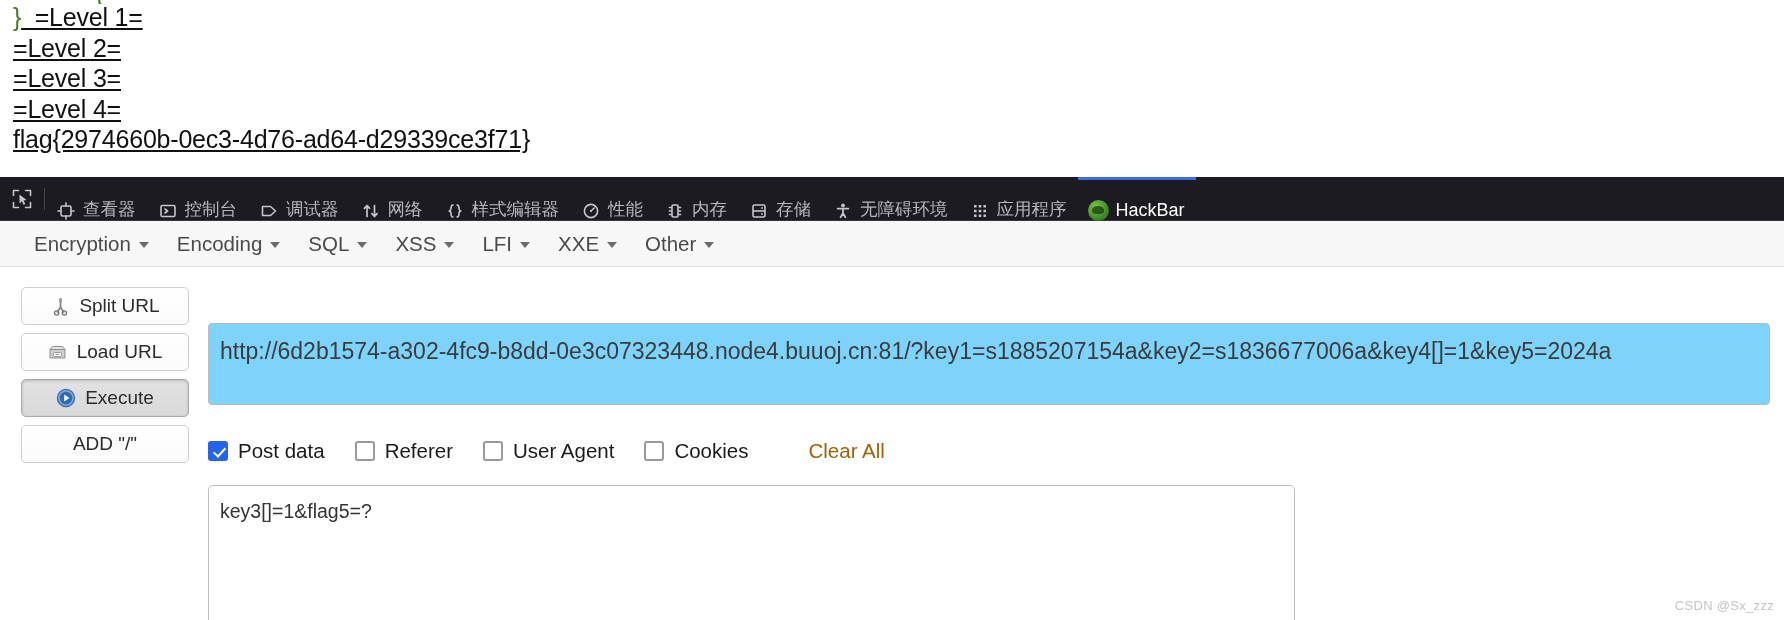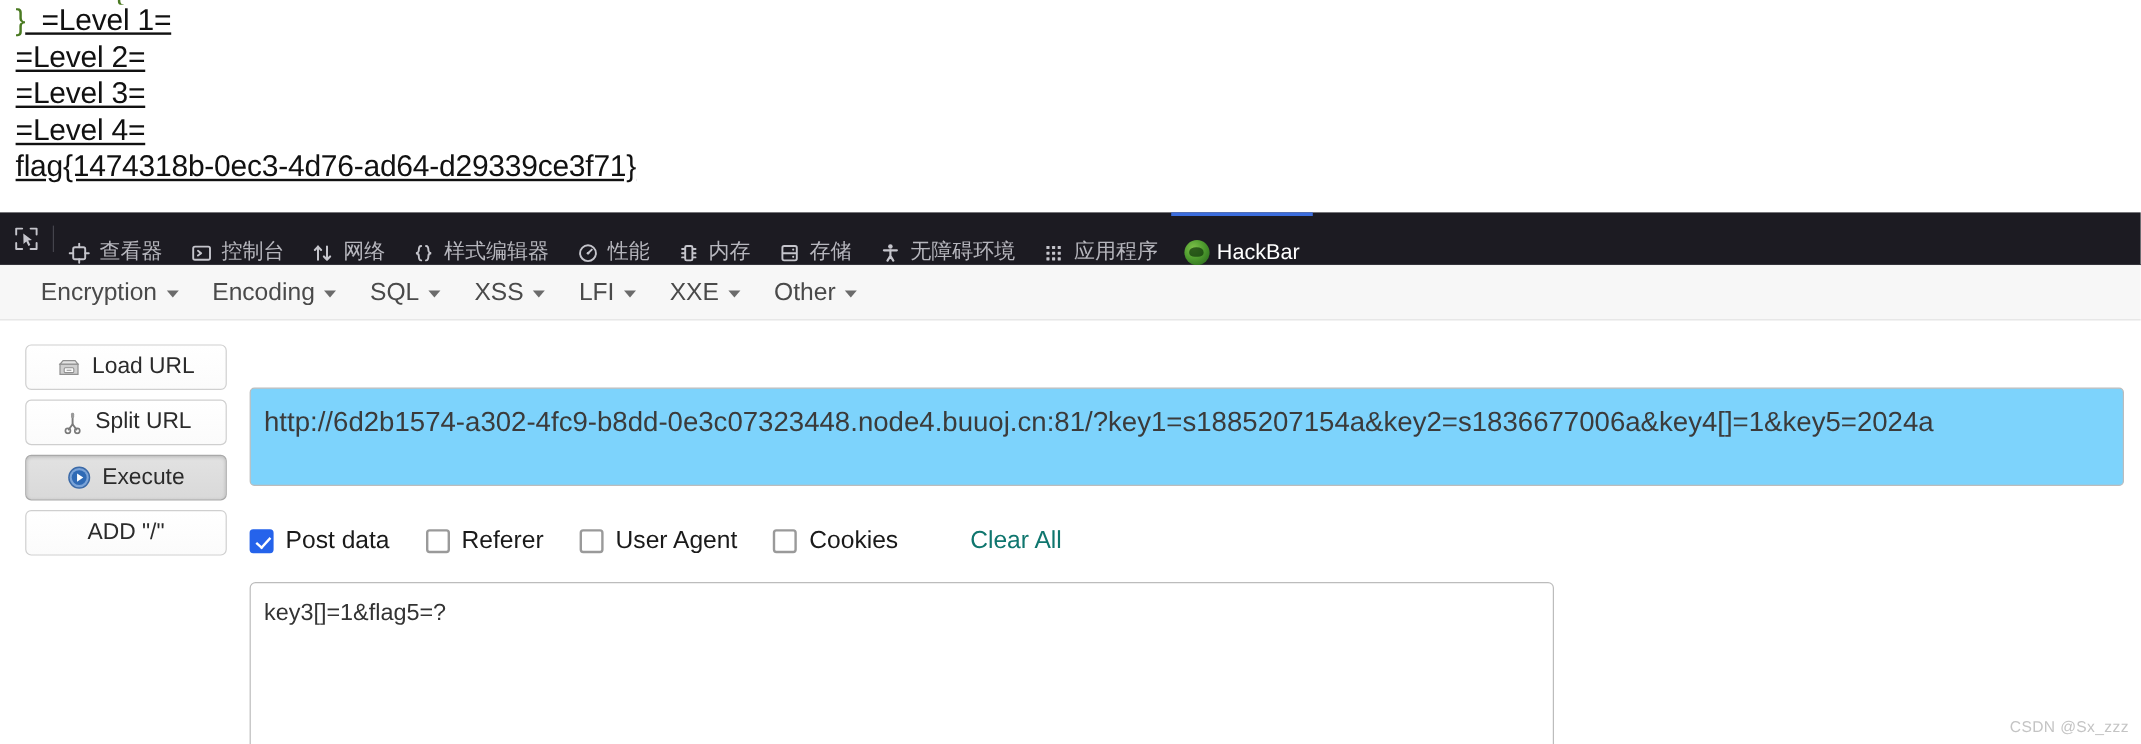--- a/index.html
+++ b/index.html
@@ -149,21 +149,21 @@
     width: 20px; height: 20px; border: 2px solid #9a9a9a; border-radius: 3px;
     background: #ffffff; flex: 0 0 auto; position: relative;
   }
   .cbox.checked { background: #2563eb; border-color: #2563eb; }
   .cbox.checked::after {
     content: ""; position: absolute; left: 6px; top: 2px;
     width: 5px; height: 10px;
     border: solid #ffffff; border-width: 0 2.5px 2.5px 0;
     transform: rotate(42deg);
   }
-  .clear-all { color: #0f766e; font-size: 20.5px; margin-left: 30px; }
+  .clear-all { color: #a16207; font-size: 20.5px; margin-left: 30px; }
 
   .post-area {
     position: absolute; left: 208px; top: 218px;
     width: 1087px; height: 181px;
     border: 1px solid #bcbcbc; border-top-left-radius: 5px;
     border-top-right-radius: 5px;
     background: #ffffff;
     padding: 14px 12px 0 11px;
     font-size: 19.5px; color: #333333;
     white-space: pre-wrap;
@@ -183,21 +183,21 @@
 <div id="root">
 
   <div class="page-content">
     <div class="clip-top">
       <span class="ghost-brace">}</span>
     </div>
     <div class="page-line first"><span class="brace-green">}</span><span>  =Level 1=</span></div>
     <div class="page-line">=Level 2=</div>
     <div class="page-line">=Level 3=</div>
     <div class="page-line">=Level 4=</div>
-    <div class="page-line">flag{1474318b-0ec3-4d76-ad64-d29339ce3f71}</div>
+    <div class="page-line">flag{2974660b-0ec3-4d76-ad64-d29339ce3f71}</div>
   </div>
 
   <div class="devtools-bar">
 
     <div class="dt-picker">
       <svg width="22" height="22" viewBox="0 0 22 22">
         <path d="M2.5 2.5h5M14.5 2.5h5M19.5 2.5v5M19.5 14.5v5M14.5 19.5h5M2.5 19.5h5M2.5 14.5v5M2.5 2.5v5" stroke="#c5c5cc" stroke-width="1.6" fill="none" stroke-linecap="round"></path>
         <path d="M8.4 6.6l7.2 5.3-3.1.6 1.8 3.6-1.6.8-1.8-3.6-2.3 2.1z" fill="#c5c5cc"></path>
       </svg>
     </div>
@@ -217,20 +217,28 @@
     <div class="dt-tab">
       <span class="dt-ico">
         <svg width="18" height="18" viewBox="0 0 18 18">
           <rect x="2" y="3.5" width="14" height="11" rx="1.5" fill="none" stroke="#c5c5cc" stroke-width="1.6"></rect>
           <path d="M6 7l2.6 2L6 11" fill="none" stroke="#c5c5cc" stroke-width="1.6" stroke-linecap="round" stroke-linejoin="round"></path>
         </svg>
       </span>
       <span class="dt-label">控制台</span>
     </div>
 
+    <div class="dt-tab">
+      <span class="dt-ico">
+        <svg width="18" height="18" viewBox="0 0 18 18">
+          <path d="M2.5 4.5h8l5 4.5-5 4.5h-8z" fill="none" stroke="#c5c5cc" stroke-width="1.6" stroke-linejoin="round"></path>
+        </svg>
+      </span>
+      <span class="dt-label">调试器</span>
+    </div>
 
     <div class="dt-tab">
       <span class="dt-ico">
         <svg width="18" height="18" viewBox="0 0 18 18">
           <path d="M5 14.5V3.5M5 3.5L2.4 6.3M5 3.5l2.6 2.8" fill="none" stroke="#c5c5cc" stroke-width="1.7" stroke-linecap="round" stroke-linejoin="round"></path>
           <path d="M12.5 3.5v11M12.5 14.5l2.6-2.8M12.5 14.5l-2.6-2.8" fill="none" stroke="#c5c5cc" stroke-width="1.7" stroke-linecap="round" stroke-linejoin="round"></path>
         </svg>
       </span>
       <span class="dt-label">网络</span>
     </div>
@@ -349,43 +357,43 @@
         <span class="caret"></span>
       </div>
     </div>
 
     <div class="hb-body">
 
       <div class="hb-buttons">
 
         <div class="hb-btn">
           <span class="bico">
-            <svg width="19" height="17" viewBox="0 0 19 17">
-              <path d="M2 5.5h15v8.5H2z" fill="#cfcfcf" stroke="#8f8f8f" stroke-width="1"></path>
-              <path d="M2 5.5l2.6-3h10l2.4 3z" fill="#e4e4e4" stroke="#8f8f8f" stroke-width="1"></path>
-              <rect x="5.5" y="8.5" width="8" height="4" rx="1" fill="#fafafa" stroke="#8f8f8f" stroke-width="0.9"></rect>
-              <path d="M7.5 10.5h4" stroke="#8f8f8f" stroke-width="0.9"></path>
-            </svg>
-          </span>
-          <span>Load URL</span>
-        </div>
-
-        <div class="hb-btn">
-          <span class="bico">
             <svg width="17" height="19" viewBox="0 0 17 19">
               <path d="M8.5 2v8.5" stroke="#7a7a7a" stroke-width="1.6" stroke-linecap="round"></path>
               <path d="M8.5 10.5L5.2 15M8.5 10.5L11.8 15" stroke="#7a7a7a" stroke-width="1.5" stroke-linecap="round"></path>
               <circle cx="4.6" cy="16" r="2.1" fill="none" stroke="#7a7a7a" stroke-width="1.4"></circle>
               <circle cx="12.4" cy="16" r="2.1" fill="none" stroke="#7a7a7a" stroke-width="1.4"></circle>
               <rect x="7.2" y="1" width="2.6" height="4.5" rx="1.2" fill="#9a9a9a"></rect>
             </svg>
           </span>
           <span>Split URL</span>
         </div>
 
+        <div class="hb-btn">
+          <span class="bico">
+            <svg width="19" height="17" viewBox="0 0 19 17">
+              <path d="M2 5.5h15v8.5H2z" fill="#cfcfcf" stroke="#8f8f8f" stroke-width="1"></path>
+              <path d="M2 5.5l2.6-3h10l2.4 3z" fill="#e4e4e4" stroke="#8f8f8f" stroke-width="1"></path>
+              <rect x="5.5" y="8.5" width="8" height="4" rx="1" fill="#fafafa" stroke="#8f8f8f" stroke-width="0.9"></rect>
+              <path d="M7.5 10.5h4" stroke="#8f8f8f" stroke-width="0.9"></path>
+            </svg>
+          </span>
+          <span>Load URL</span>
+        </div>
+
         <div class="hb-btn pressed">
           <span class="bico">
             <svg width="20" height="20" viewBox="0 0 20 20">
               <circle cx="10" cy="10" r="8.6" fill="#7aa3d8" stroke="#3b6aa8" stroke-width="1.2"></circle>
               <circle cx="10" cy="10" r="6.2" fill="#2f6ab5"></circle>
               <path d="M8.2 6.6l5.2 3.4-5.2 3.4z" fill="#ffffff"></path>
             </svg>
           </span>
           <span>Execute</span>
         </div>

